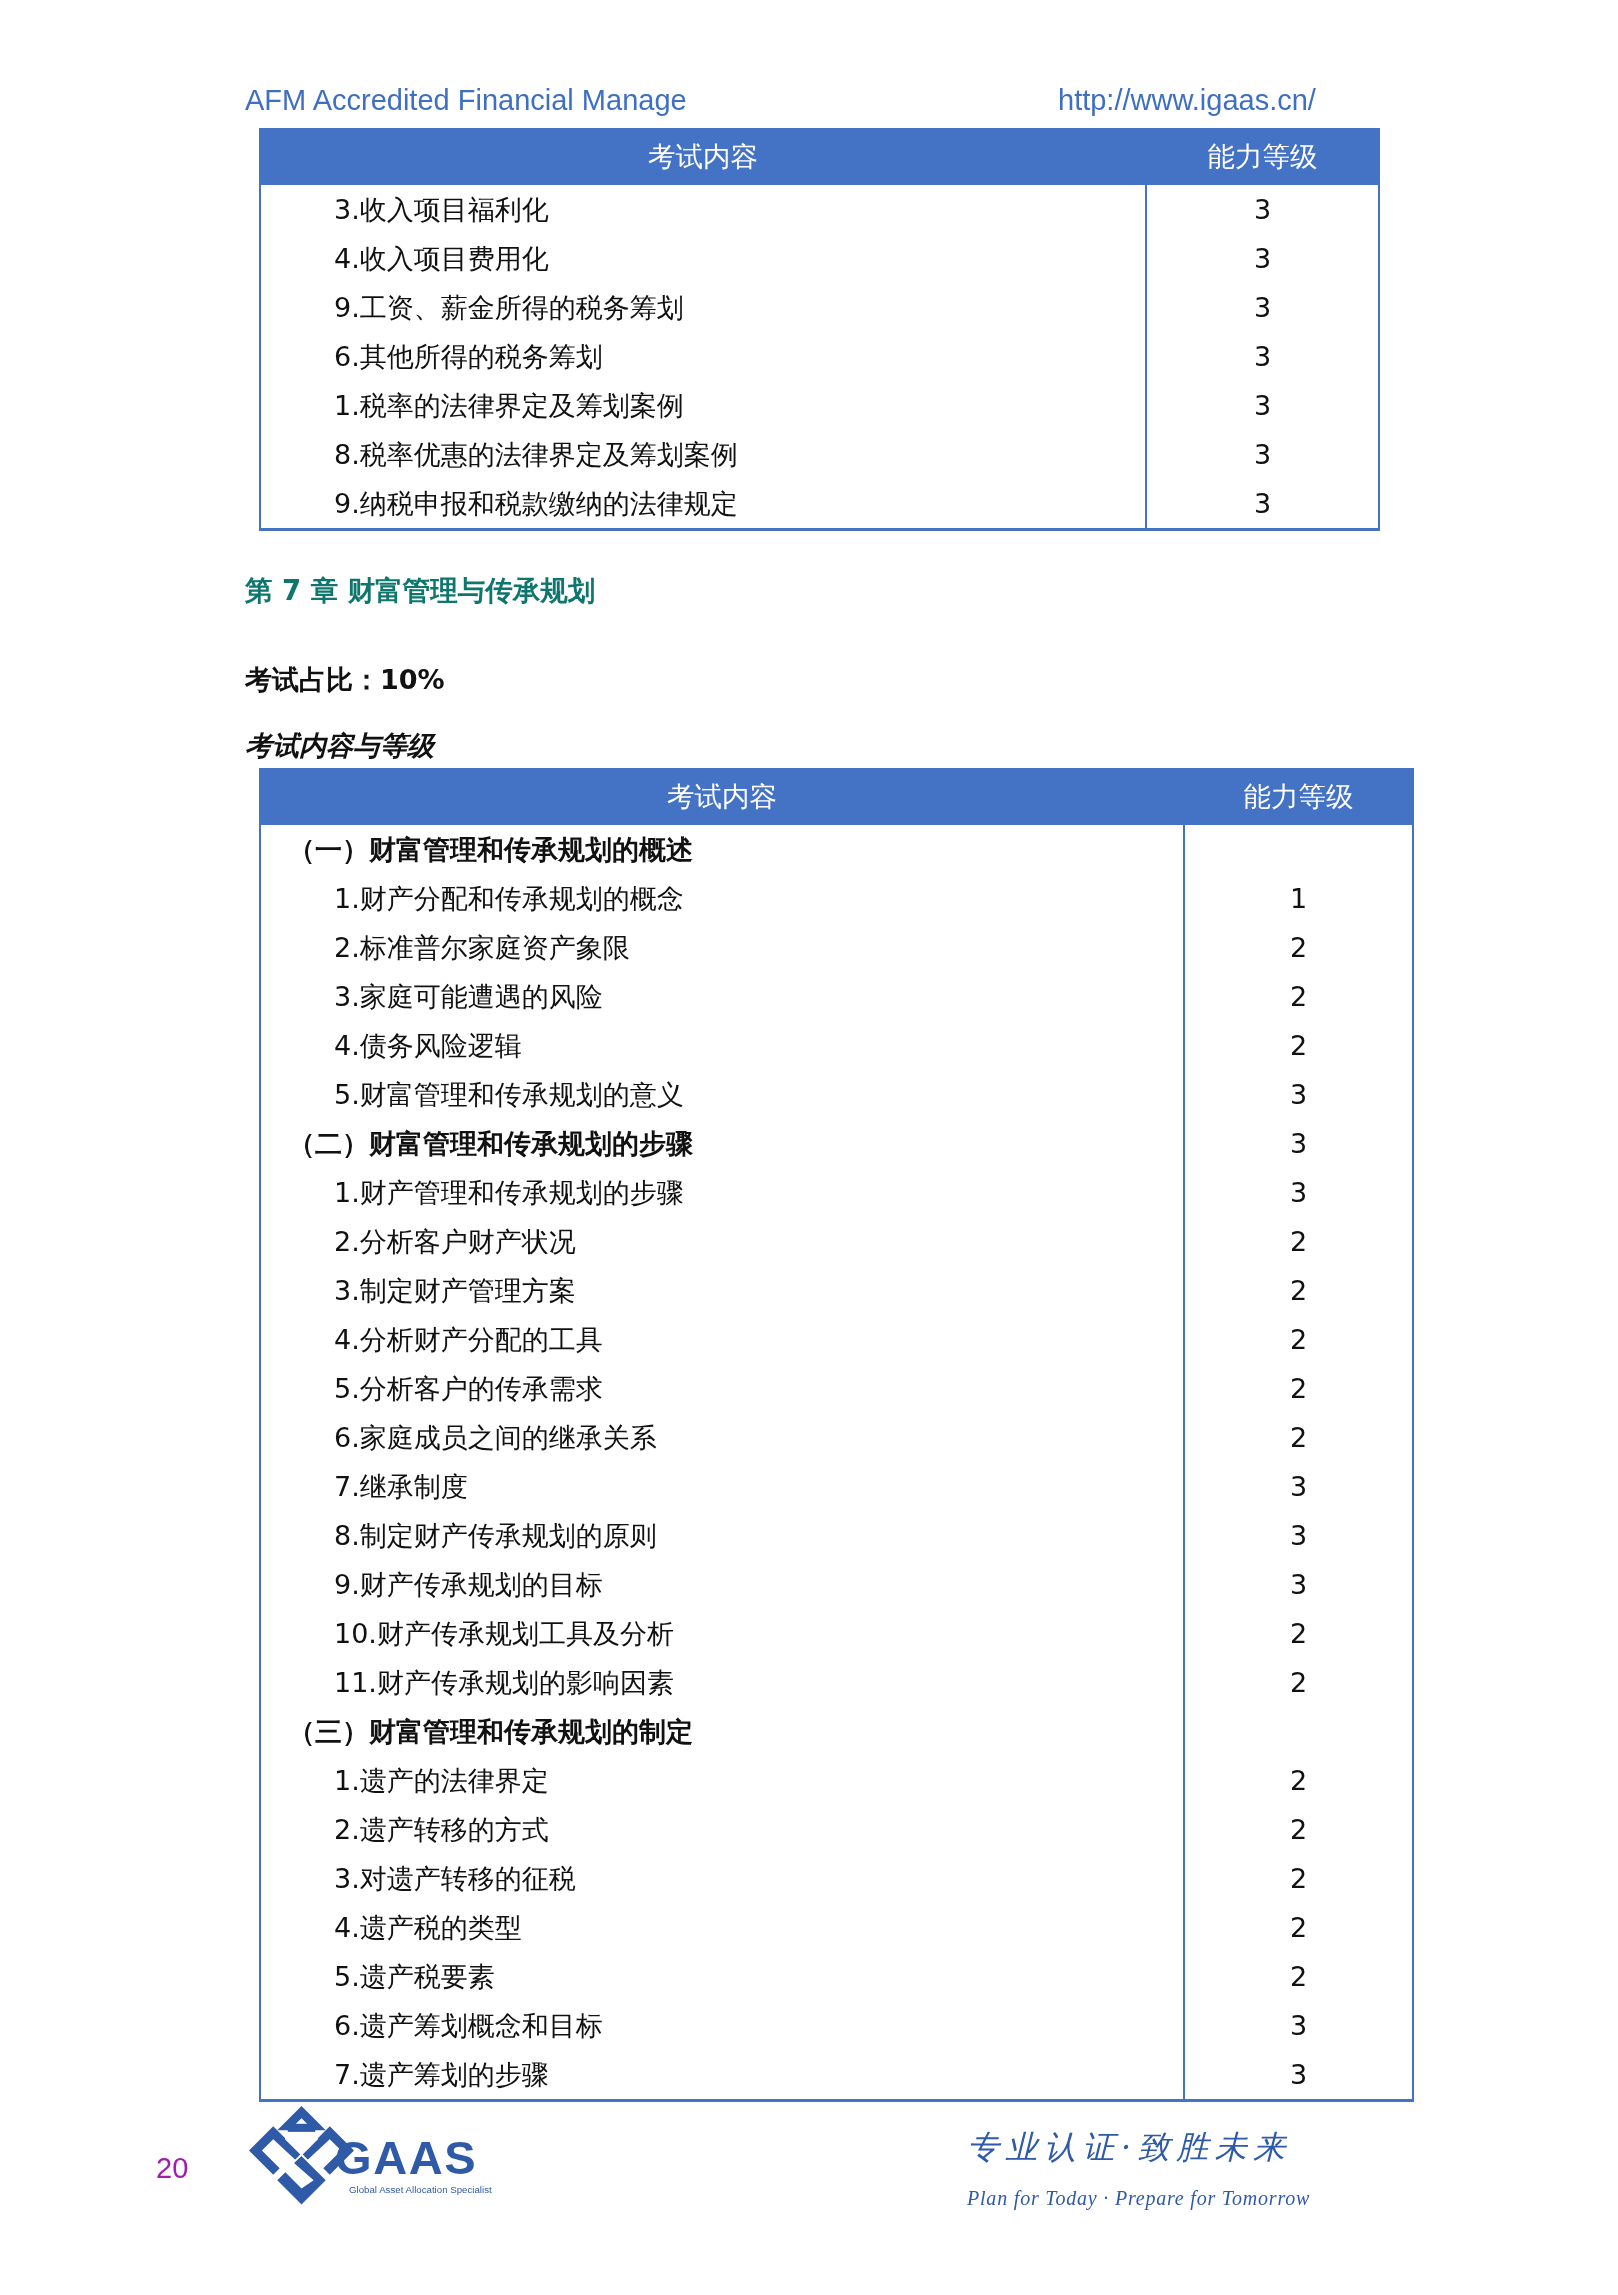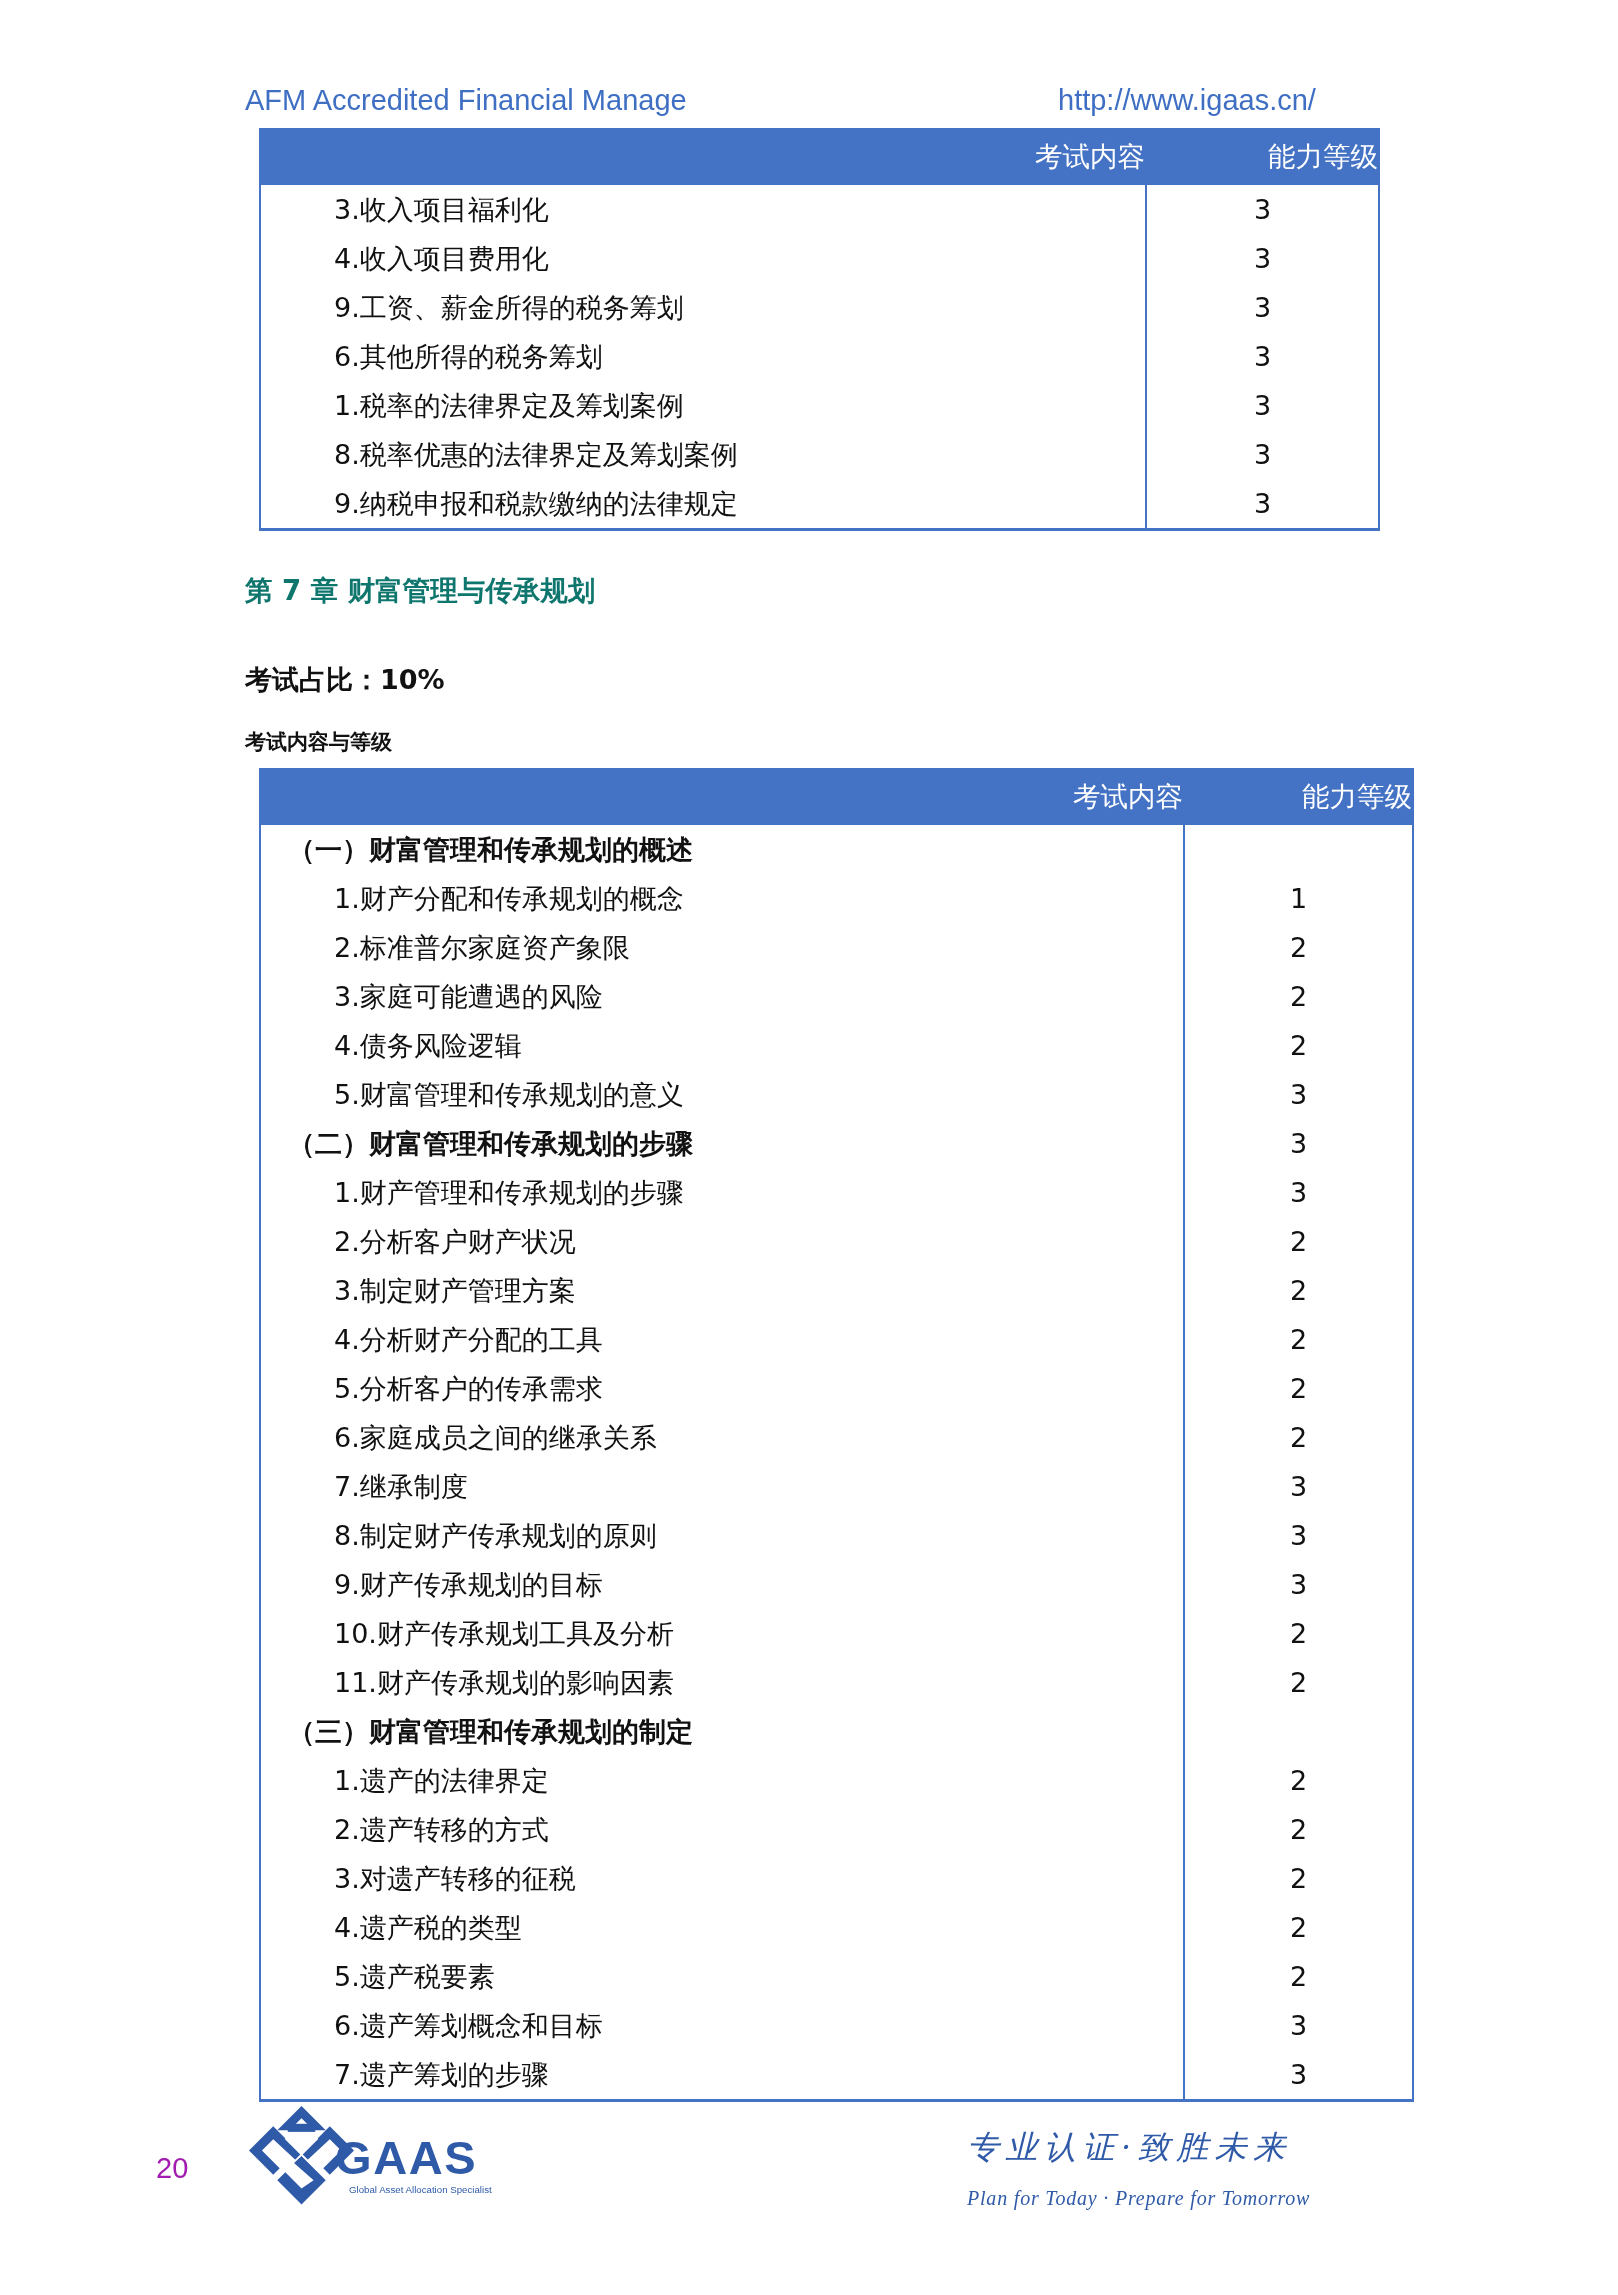--- a/index.html
+++ b/index.html
@@ -4,39 +4,39 @@
 <style>
   html, body { margin: 0; padding: 0; background: #ffffff; }
   body { width: 1618px; height: 2295px; position: relative; overflow: hidden;
          font-family: "DejaVu Sans", "Liberation Sans", sans-serif; color: #111; }
   .hdr-left { position: absolute; left: 245px; top: 84px; font-size: 29px; color: #3f6fc3;
               font-family: "Liberation Sans", sans-serif; white-space: nowrap; }
   .hdr-right { position: absolute; left: 1058px; top: 84px; font-size: 29px; color: #3f6fc3;
                font-family: "Liberation Sans", sans-serif; white-space: nowrap; }
   table.grid { position: absolute; border-collapse: collapse; table-layout: fixed; }
   table.grid th { background: #4472c4; color: #ffffff; font-weight: normal; font-size: 27.5px;
-                  padding: 0; text-align: right; border: 2.4px solid #4472c4; }
+                  padding: 0; text-align: center; border: 2.4px solid #4472c4; }
   table.grid td { font-size: 27px; padding: 0; vertical-align: middle; white-space: nowrap;
                   border-left: 2.4px solid #4472c4; border-right: 2.4px solid #4472c4; }
   table.grid tr:last-child td { border-bottom: 3.2px solid #4472c4; }
   table.grid td.lvl { text-align: center; }
   td.item { padding-left: 73px !important; }
   td.section { padding-left: 27px !important; font-weight: bold; }
   #t1 { left: 259px; top: 128px; width: 1121px; }
   #t1 col.c1 { width: 886px; }
   #t1 th { height: 53px; }
   #t1 td { height: 49px; }
   #t2 { left: 259px; top: 768px; width: 1155px; }
   #t2 col.c1 { width: 924px; }
   #t2 th { height: 53px; }
   #t2 td { height: 49px; }
   .chapter { position: absolute; left: 245px; top: 573px; font-size: 27.5px; font-weight: bold;
              color: #0f766e; white-space: nowrap; }
   .ratio { position: absolute; left: 245px; top: 662px; font-size: 27px; font-weight: bold; color: #111; white-space: nowrap; }
-  .subhead { position: absolute; left: 245px; top: 728px; font-size: 21px; font-weight: bold; color: #111; white-space: nowrap; }
+  .subhead { position: absolute; left: 245px; top: 728px; font-size: 27px; font-weight: bold; color: #111; white-space: nowrap; font-style: italic; }
   .page-num { position: absolute; left: 156px; top: 2152px; font-size: 29px; color: #a21caf;
               font-family: "Liberation Sans", sans-serif; }
   .logo { position: absolute; left: 249px; top: 2106px; width: 243px; height: 105px; }
   .logo-mark { position: absolute; left: 0; top: 0; width: 105px; height: 101px; }
   .logo-text { position: absolute; left: 86px; top: 24px; font-size: 47px; font-weight: bold;
                color: #2f5aa8; font-family: "Liberation Sans", sans-serif; letter-spacing: 1.6px; }
   .logo-sub { position: absolute; left: 100px; top: 78px; font-size: 9.7px; color: #2f5aa8;
               font-family: "Liberation Sans", sans-serif; white-space: nowrap; }
   .slogan { position: absolute; left: 967px; top: 2126px; width: 388px; color: #2f5aa8; }
   .slogan-cn { font-family: "DejaVu Serif", serif; font-size: 32px; letter-spacing: 6.5px;

